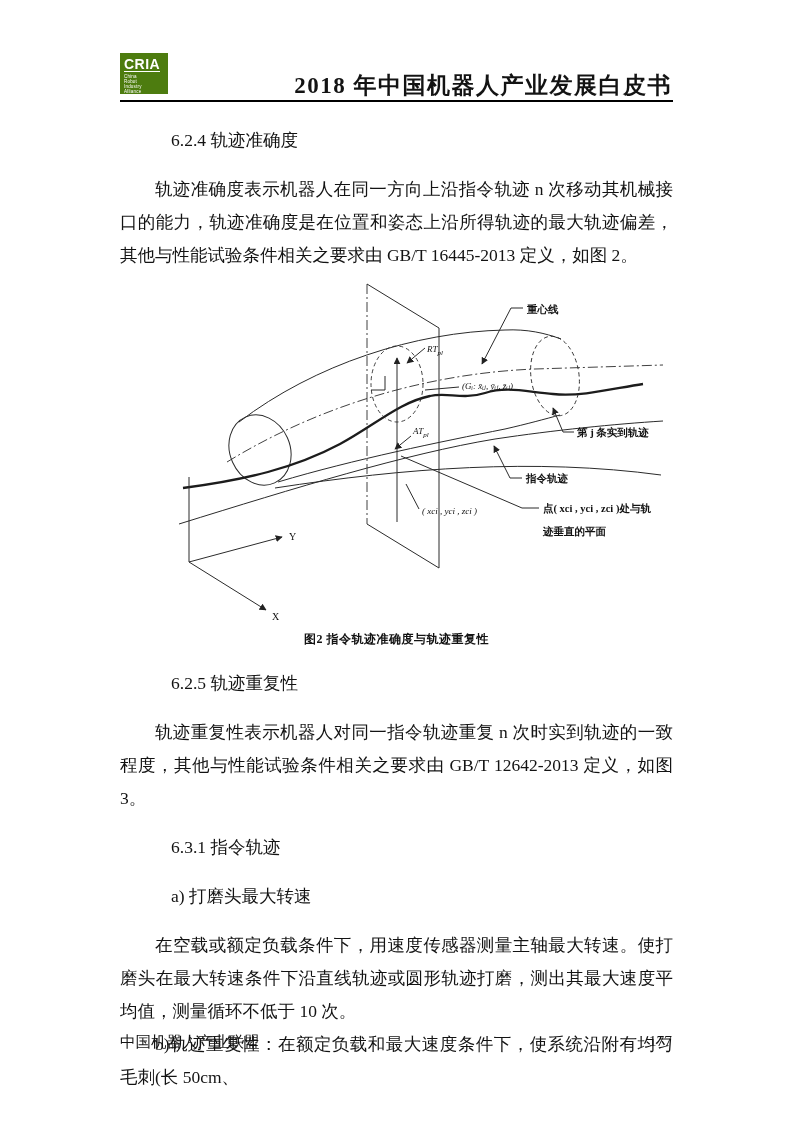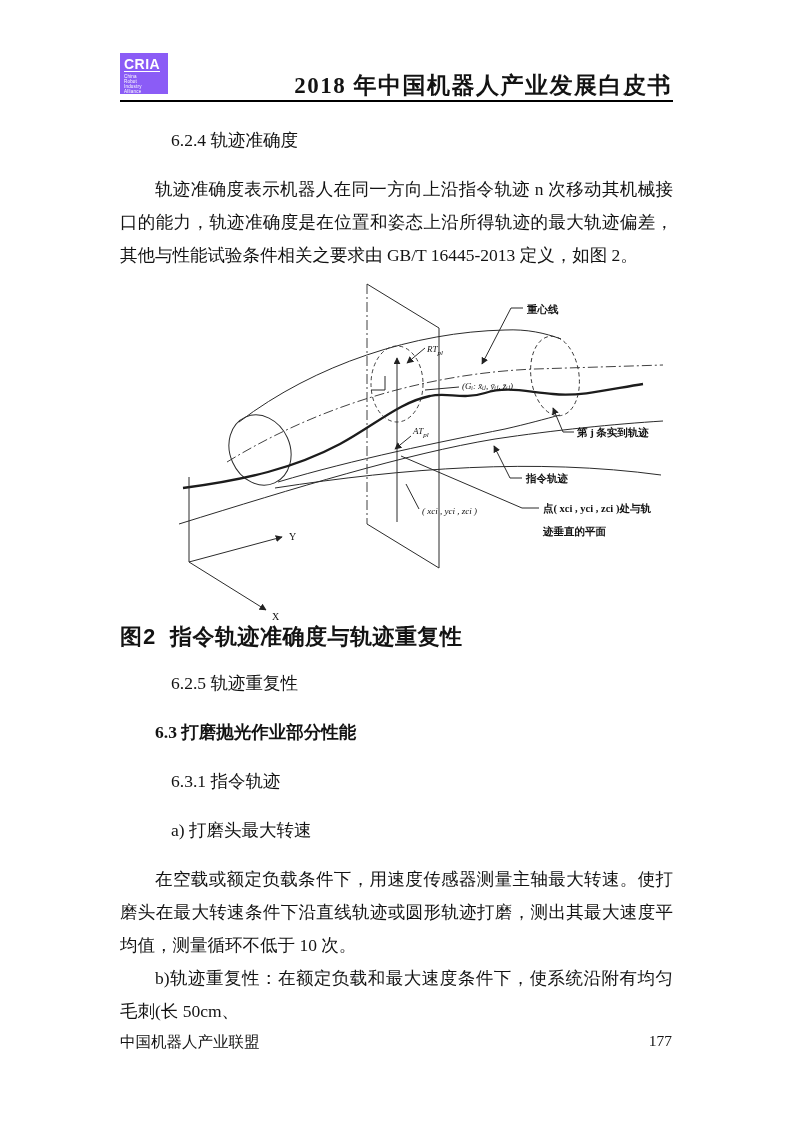--- a/index.html
+++ b/index.html
@@ -4,21 +4,21 @@
 <style>
   html,body { margin:0; padding:0; background:#ffffff; }
   .page {
     position:relative; width:793px; height:1122px; background:#fff;
     font-family:"Liberation Serif","DejaVu Serif",serif; color:#131313;
     overflow:hidden; margin:0 auto;
   }
   
   .logo {
     position:absolute; left:120px; top:53px; width:48px; height:41px;
-    background:#8b5cf6; color:#fff; box-sizing:border-box; padding:2px 4px 1px 4px;
+    background:#4d7c0f; color:#fff; box-sizing:border-box; padding:2px 4px 1px 4px;
   }
   .logo-acronym {
     font-family:"Liberation Sans","DejaVu Sans",sans-serif; font-weight:bold;
     font-size:14px; line-height:14px; letter-spacing:.5px;
     border-bottom:1px solid #fff; display:inline-block;
   }
   .logo-sub { margin-top:1px; }
   .logo-sub div {
     font-family:"Liberation Sans","DejaVu Sans",sans-serif;
     font-size:4.5px; line-height:5px; letter-spacing:.2px;
@@ -36,23 +36,23 @@
     position:absolute; left:120px; top:108px; width:553px;
     font-size:17.5px; line-height:33px; text-align:justify;
   }
   .content p { margin:0; text-indent:2em; }
   .plain-heading { text-indent:2em; margin:16px; }
   .bold-heading  { text-indent:2em; margin:0; font-weight:bold; }
   
   .figure-wrap { text-indent:0; margin:0; }
   .figure-svg  { display:block; margin-left:55px; }
   .fig-caption {
-    text-indent:0; font-weight:bold;
-    font-family:Liberation Mono, monospace;
-    font-size:22px; line-height:24px; margin:0 0 4px 0; letter-spacing:.5px;
+    text-align:center; text-indent:0; font-weight:bold;
+    font-family:Liberation Serif, serif;
+    font-size:12px; line-height:24px; margin:0 0 4px 0; letter-spacing:.5px;
   }
   svg .ln   { stroke:#2b2b2b; stroke-width:1; fill:none; }
   svg .thk  { stroke:#1c1c1c; stroke-width:2.3; fill:none; }
   svg .dd   { stroke:#2b2b2b; stroke-width:.9; fill:none; stroke-dasharray:10 3 2 3; }
   svg .dsh  { stroke:#2b2b2b; stroke-width:.9; fill:none; stroke-dasharray:4 3; }
   svg text  { fill:#111; font-family:"Liberation Serif","DejaVu Serif",serif; }
   svg .zh   { font-size:10.5px; font-weight:600; }
   svg .mth  { font-size:9px; font-style:italic; }
   svg .mths { font-size:7px; font-style:italic; }
   svg .ax   { font-size:10px; }
@@ -162,21 +162,21 @@
           <path class="ln" d="M 14,290 L 107,265" marker-end="url(#arr)"></path>
           <path class="ln" d="M 14,290 L 91,338" marker-end="url(#arr)"></path>
           <text class="ax" x="114" y="268">Y</text>
           <text class="ax" x="97" y="348">X</text>
         </g>
       </svg>
       <div class="fig-caption">图2 指令轨迹准确度与轨迹重复性</div>
     </div>
 
     <div class="plain-heading">6.2.5 轨迹重复性</div>
-    <div class="bold-heading">6.3 打磨抛光作业部分性能</div>
+    <p>轨迹重复性表示机器人对同一指令轨迹重复 n 次时实到轨迹的一致程度，其他与性能试验条件相关之要求由 GB/T 12642-2013 定义，如图 3。</p>
     <div class="plain-heading">6.3.1 指令轨迹</div>
     <div class="plain-heading">a) 打磨头最大转速</div>
     <p>在空载或额定负载条件下，用速度传感器测量主轴最大转速。使打磨头在最大转速条件下沿直线轨迹或圆形轨迹打磨，测出其最大速度平均值，测量循环不低于 10 次。</p>
     <p>b)轨迹重复性：在额定负载和最大速度条件下，使系统沿附有均匀毛刺(长 50cm、</p>
   </div>
 
   <div class="footer">
     <span>中国机器人产业联盟</span>
     <span>177</span>
   </div>

